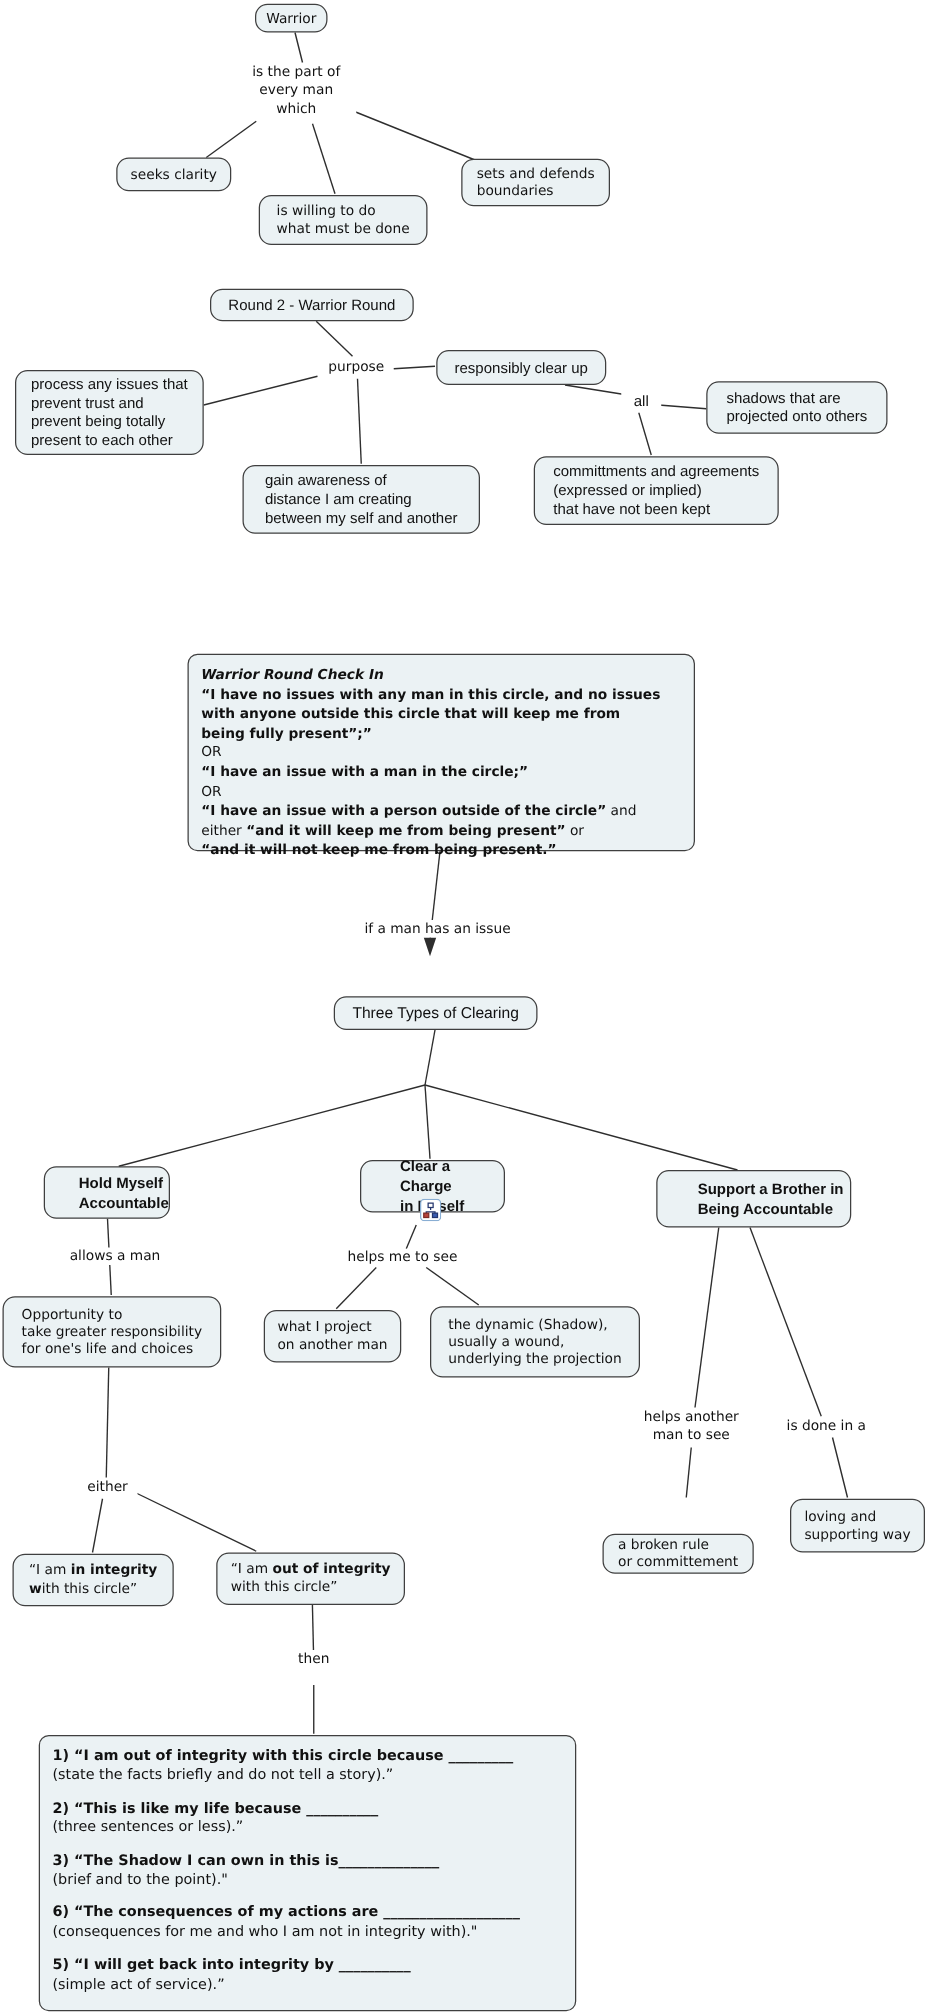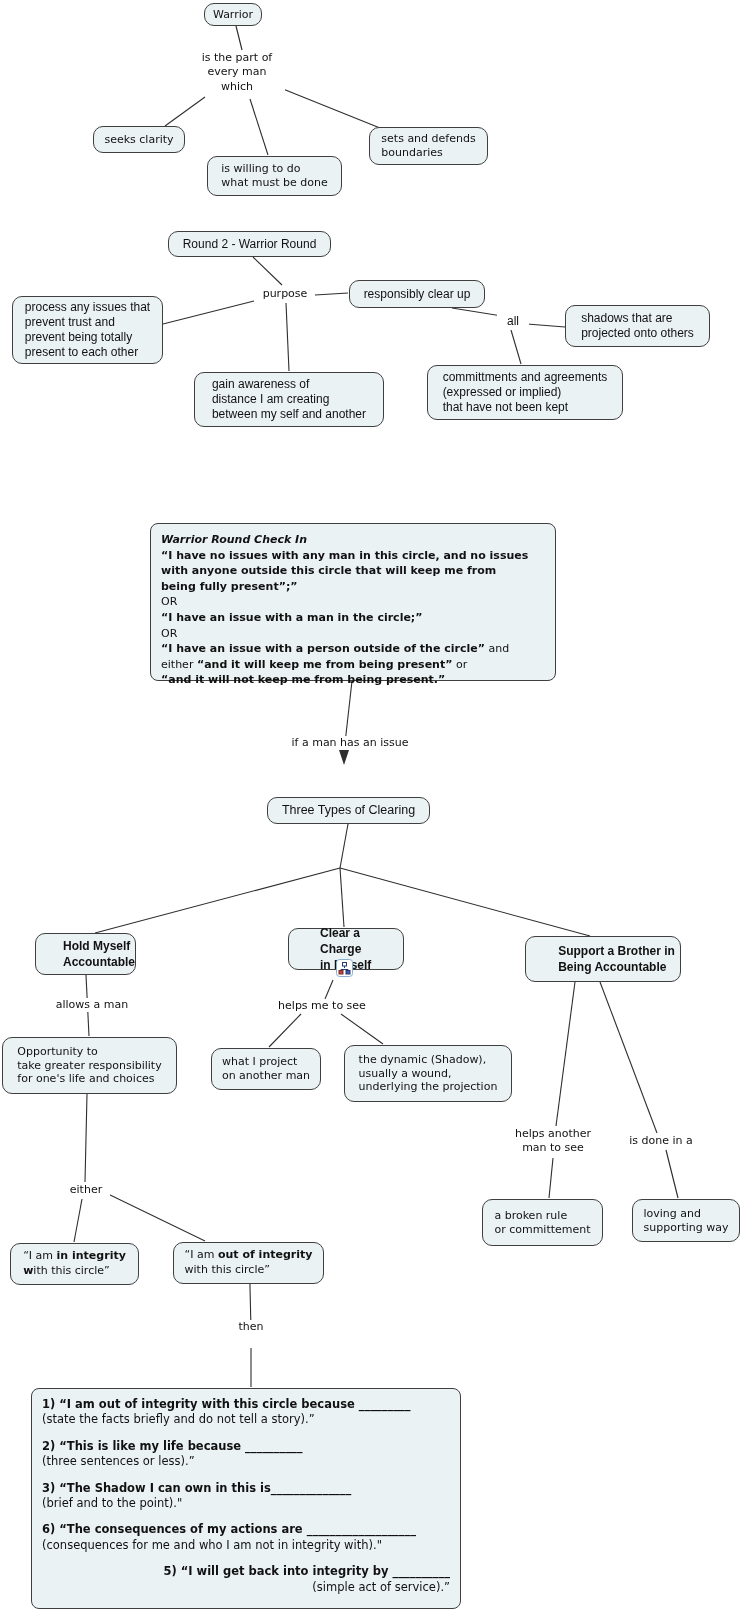--- a/index.html
+++ b/index.html
@@ -15,21 +15,21 @@
        white-space:pre-line;z-index:2;}
   .f2{font-family:"Liberation Sans",sans-serif;font-size:12px;}
   .bold-node{font-family:Liberation Sans, sans-serif;font-size:12px;font-weight:bold;line-height:1.35;padding-left:31px;}
   .bigbox{display:block;text-align:left;border-radius:8px;padding:8px 10px;white-space:normal;}
   .checkin{font-size:11px;font-weight:bold;line-height:1.42;}
   .checkin .pl{white-space:pre-line;}
   .checkin .n{font-weight:normal;}
   .ci-title{font-style:italic;}
   .script{font-size:11.5px;line-height:1.34;}
   .script .item{margin-bottom:11px;}
-  .script .item:last-child{margin-bottom:0;text-align:right;}
+  .script .item:last-child{margin-bottom:0;}
   .script .prompt{font-weight:bold;}
   .submap-icon{position:absolute;left:336px;top:959px;width:17px;height:18px;z-index:3;}
   .intg{font-size:11px;line-height:1.35;}
 </style>
 </head>
 <body>
 
 <div id="canvas">
 
   <svg class="wires" width="743" height="1613">
@@ -132,21 +132,21 @@
   <div class="lbl" style="left:270px;top:999px;width:104px;">helps me to see</div>
   <div class="node" style="left:211px;top:1048px;width:110px;height:42px;">what I project
 on another man</div>
   <div class="node" style="left:344px;top:1045px;width:168px;height:57px;">the dynamic (Shadow),
 usually a wound,
 underlying the projection</div>
 
   <div class="lbl" style="left:506px;top:1127px;width:94px;">helps another
 man to see</div>
   <div class="lbl" style="left:620px;top:1134px;width:82px;">is done in a</div>
-  <div class="node" style="left:482px;top:1199px;width:121px;height:47px;">a broken rule
+  <div class="node" style="left:482px;top:1227px;width:121px;height:32px;">a broken rule
 or committement</div>
   <div class="node" style="left:632px;top:1199px;width:108px;height:43px;">loving and
 supporting way</div>
 
   <div class="lbl" style="left:62px;top:1183px;width:48px;">either</div>
 
   <div class="node intg" style="left:10px;top:1243px;width:129px;height:42px;white-space:normal;">
     <div><span>“I am </span><b>in integrity</b><br><b>w</b><span>ith this circle”</span></div>
   </div>
   <div class="node intg" style="left:173px;top:1242px;width:151px;height:42px;white-space:normal;">

